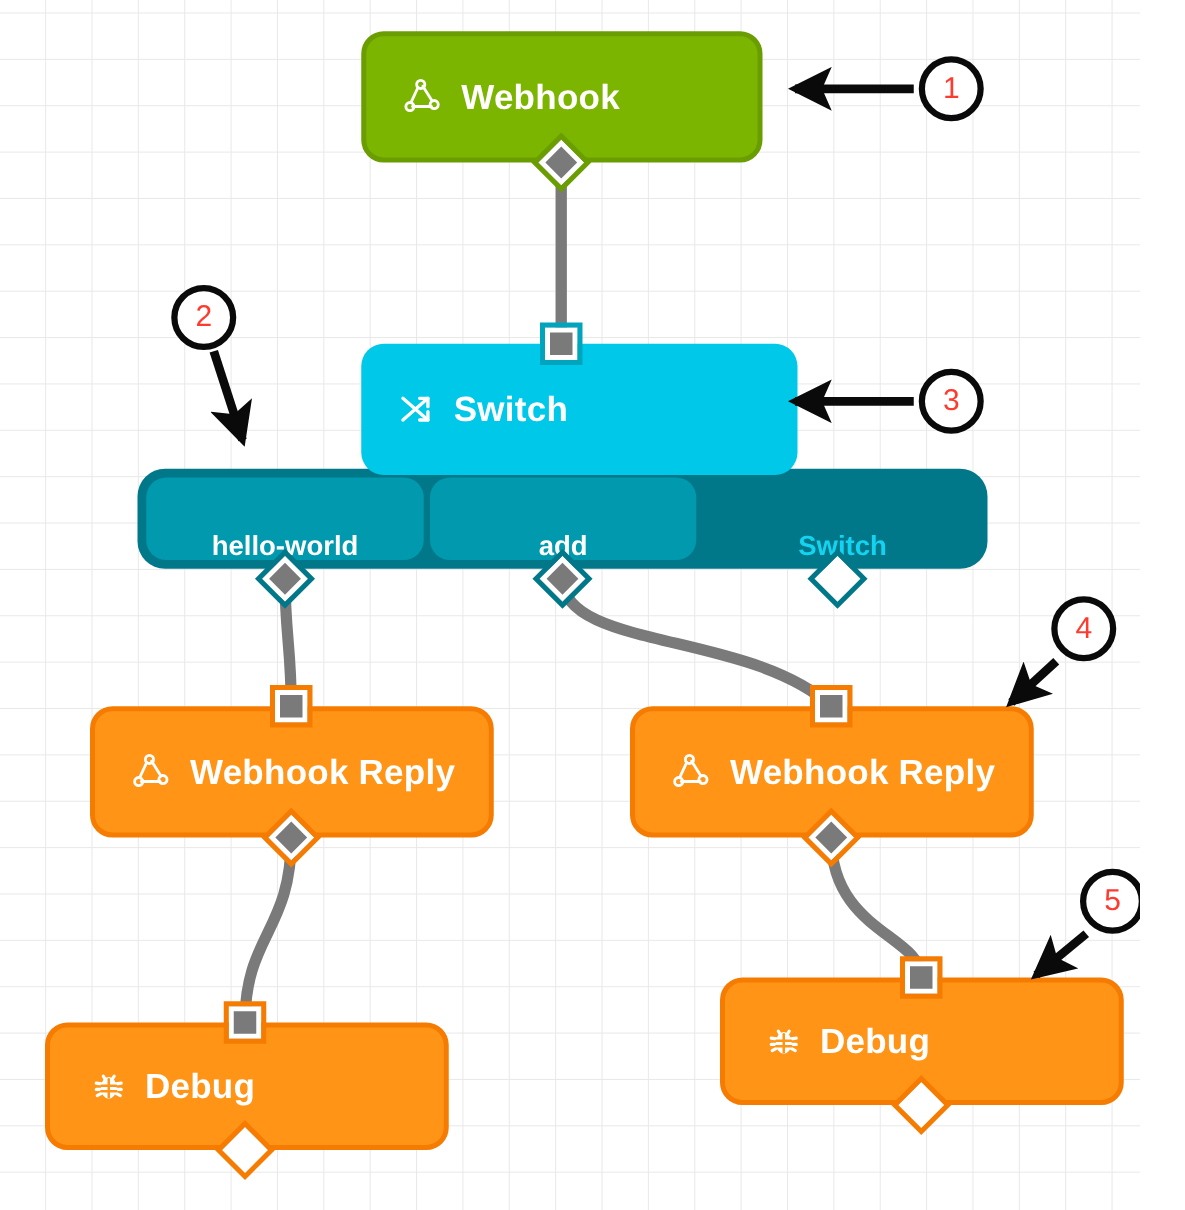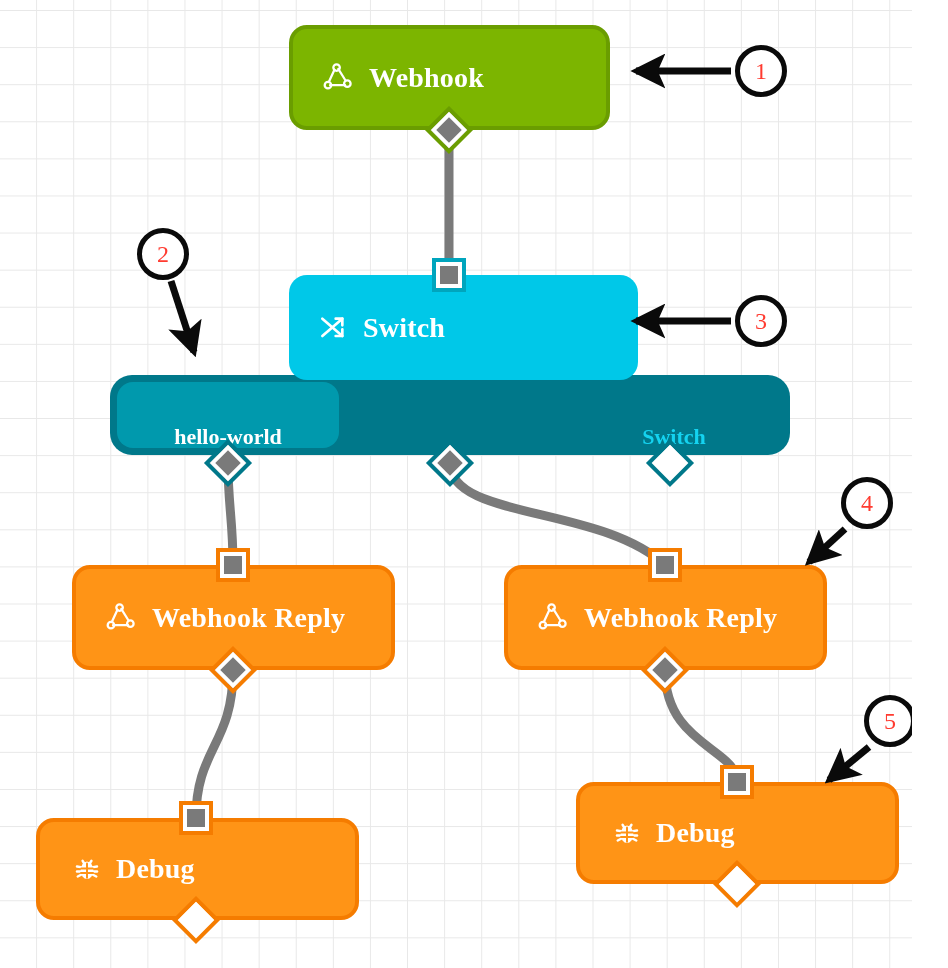--- a/index.html
+++ b/index.html
@@ -11,21 +11,21 @@
     position: relative;
     width: 912px;
     height: 968px;
     overflow: hidden;
     background-color: #ffffff;
     background-image:
       linear-gradient(to right, #e8e8e8 1px, transparent 1px),
       linear-gradient(to bottom, #e8e8e8 1px, transparent 1px);
     background-size: 37.1px 37.1px;
     background-position: -1px 10px;
-    font-family: Liberation Serif, serif;
+    font-family: Liberation Sans, sans-serif;
     -webkit-font-smoothing: antialiased;
   }
 
   
   #wires {
     position: absolute;
     left: 0; top: 0;
     width: 948px;
     height: 968px;
     pointer-events: none;
@@ -194,20 +194,23 @@
           <polyline points="19,13 19,18 14,18"></polyline>
         </svg>
       </span>
       <span class="node-label">Switch</span>
     </div>
 
     <div class="switch-out filled" style="left:7px; top:107px; width:222px;">
       <span class="switch-out-label">hello-world</span>
     </div>
 
+    <div class="switch-out filled" style="left:234px; top:107px; width:213px;">
+      <span class="switch-out-label">add</span>
+    </div>
 
     <div class="switch-out default" style="left:452px; top:107px; width:224px;">
       <span class="switch-out-label">Switch</span>
     </div>
   </div>
 
   <div class="port-in on-switch" style="left:436px; top:262px;"></div>
   <div class="port-out connected ring-teal" style="left:215px; top:450px;"></div>
   <div class="port-out connected ring-teal" style="left:437px; top:450px;"></div>
   <div class="port-out open ring-teal" style="left:657px; top:450px;"></div>

